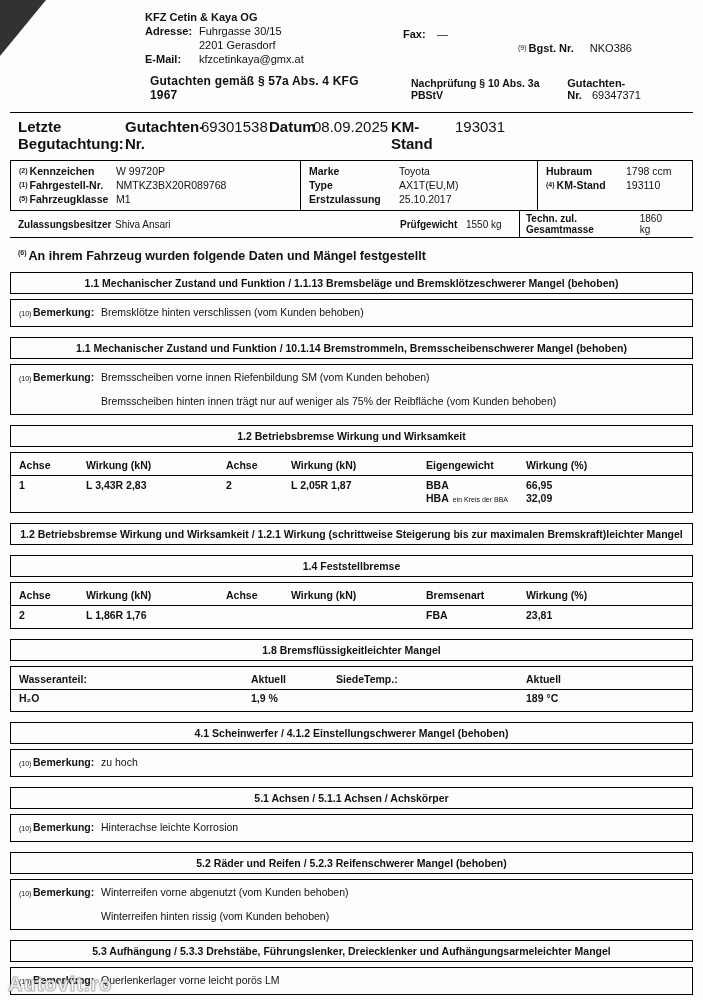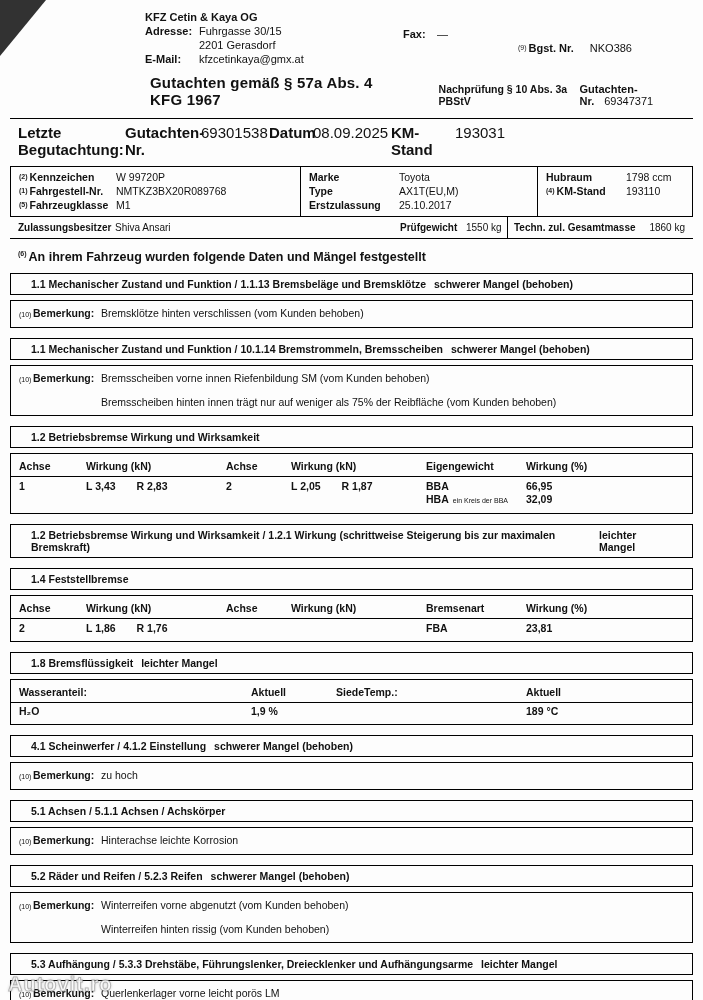--- a/index.html
+++ b/index.html
@@ -12,54 +12,54 @@
   .hdr{display:flex;padding:10px 10px 0 145px;font-size:11px;line-height:14px}
   .hdr-left{width:258px}
   .kv{display:flex}
   .kv .k{width:54px;font-weight:bold;flex:0 0 auto}
   .indent{padding-left:54px}
   .hdr-right{flex:1;padding-top:17px}
   .bgst{padding-left:115px}
   .bgst .v{padding-left:16px}
   
   .title-row{display:flex;align-items:flex-end;padding:8px 10px 6px 150px;font-size:11px}
-  .title-main{font-size:15px;font-weight:bold;letter-spacing:.2px}
+  .title-main{font-size:12px;font-weight:bold;letter-spacing:.2px}
   .title-sub{font-weight:bold;margin-left:32px;font-size:10.5px;padding-bottom:1px}
   .title-nr{margin-left:auto;padding-bottom:1px}
   .title-nr .v{padding-left:10px}
   .rule{border-top:1px solid #000;margin:4px 10px 0}
   
   .lastinsp{display:grid;grid-template-columns:107px 76px 68px 44px 78px 64px auto;padding:5px 10px 5px 18px;font-size:15px}
   
   .veh-box{border:1.5px solid #000;margin:3px 10px 0;display:grid;grid-template-columns:290px 237px auto;font-size:10.5px}
   .veh-col{padding:3px 4px 4px 8px;border-right:1.5px solid #000}
   .veh-col:last-child{border-right:none}
   .veh-col .kv{line-height:14px}
   .c1 .k{width:97px;flex:0 0 auto}
   .c2 .k{width:90px;flex:0 0 auto}
   .c3 .k{width:80px;flex:0 0 auto}
   
   .owner-row{display:grid;grid-template-columns:97px 285px 66px 41px auto;margin:0 10px;border-bottom:1.5px solid #000;padding:5px 0 5px 8px;font-size:10px;align-items:center}
-  .owner-row .gm{border-left:1.5px solid #000;display:flex;justify-content:space-between;padding:2px 8px 2px 6px;margin:-5px 0;align-self:stretch;align-items:center}
+  .owner-row .gm{border-left:1.5px solid #000;display:flex;justify-content:flex-start;padding:2px 8px 2px 6px;margin:-5px 12px;align-self:stretch;align-items:center}
   
   .findings{padding:11px 10px 9px 18px;font-size:12.5px;font-weight:bold}
   
   .sec{margin:0 10px 10px}
-  .sec-bar{border:1.5px solid #000;display:flex;justify-content:flex-start;align-items:center;padding:4px 20px;font-size:10.5px;font-weight:bold;gap:8px}
+  .sec-bar{border:1.5px solid #000;display:flex;justify-content:center;align-items:center;padding:4px 0;font-size:10.5px;font-weight:bold;}
   .sec-body{border:1.5px solid #000;margin-top:5px;padding:6px 8px;font-size:10.5px}
   .remark-line{display:flex;margin-bottom:10px;line-height:13px}
   .remark-line:last-child{margin-bottom:0}
   .remark-line .rcode{font-size:7px;width:14px;flex:0 0 auto;padding-top:1px}
   .remark-line .rlabel{font-weight:bold;width:68px;flex:0 0 auto}
   .remark-line.cont{padding-left:82px}
   
   .trow{display:grid;grid-template-columns:67px 140px 65px 135px 100px auto;line-height:13px}
   .trow.head{font-weight:bold;border-bottom:1px solid #000;margin:0 -8px 3px;padding:0 8px 3px}
   .trow .val{font-weight:bold}
-  .wpair{display:flex;gap:21px;font-weight:bold}
+  .wpair{display:flex;gap:0;font-weight:bold}
   .note{font-size:7px;font-weight:normal;padding-left:4px}
   .frow{display:grid;grid-template-columns:232px 85px 190px auto;line-height:13px}
   .frow.head{font-weight:bold;border-bottom:1px solid #000;margin:0 -8px 2px;padding:0 8px 3px}
   .frow .val{font-weight:bold}
   .watermark{position:absolute;left:8px;bottom:4px;font-size:20px;font-weight:bold;color:rgba(255,255,255,.88);-webkit-text-stroke:1px rgba(110,110,110,.45);text-shadow:0 0 3px rgba(90,90,90,.4);letter-spacing:1px}
 </style>
 </head>
 <body>
 
 <div class="page">

